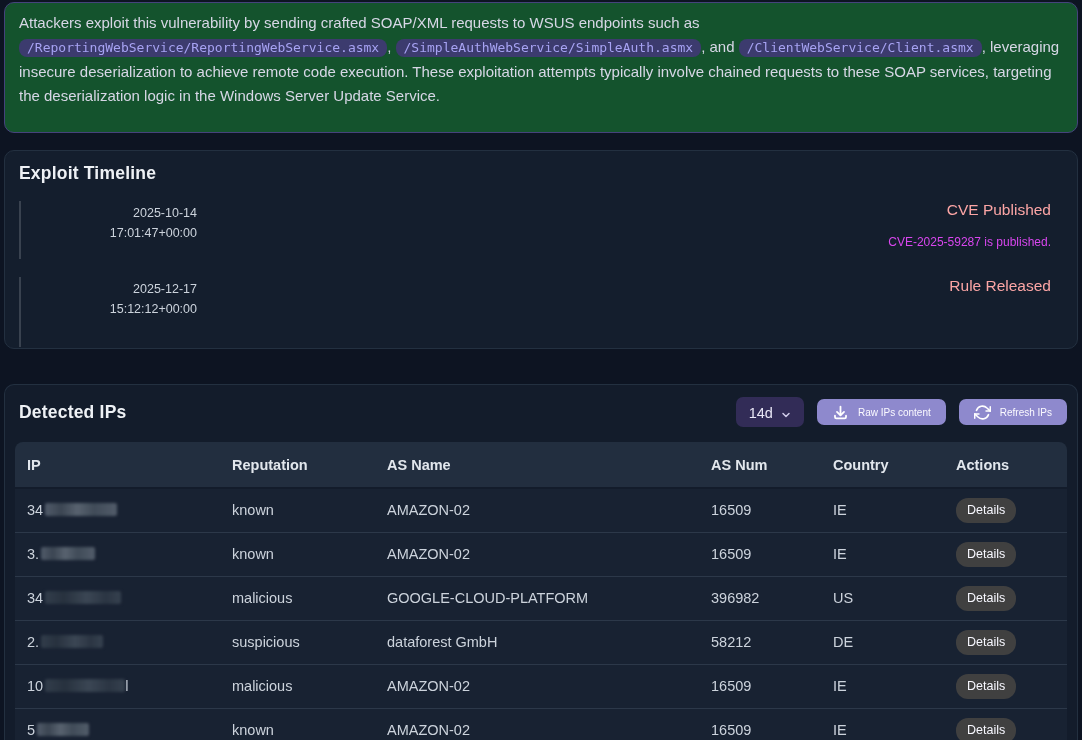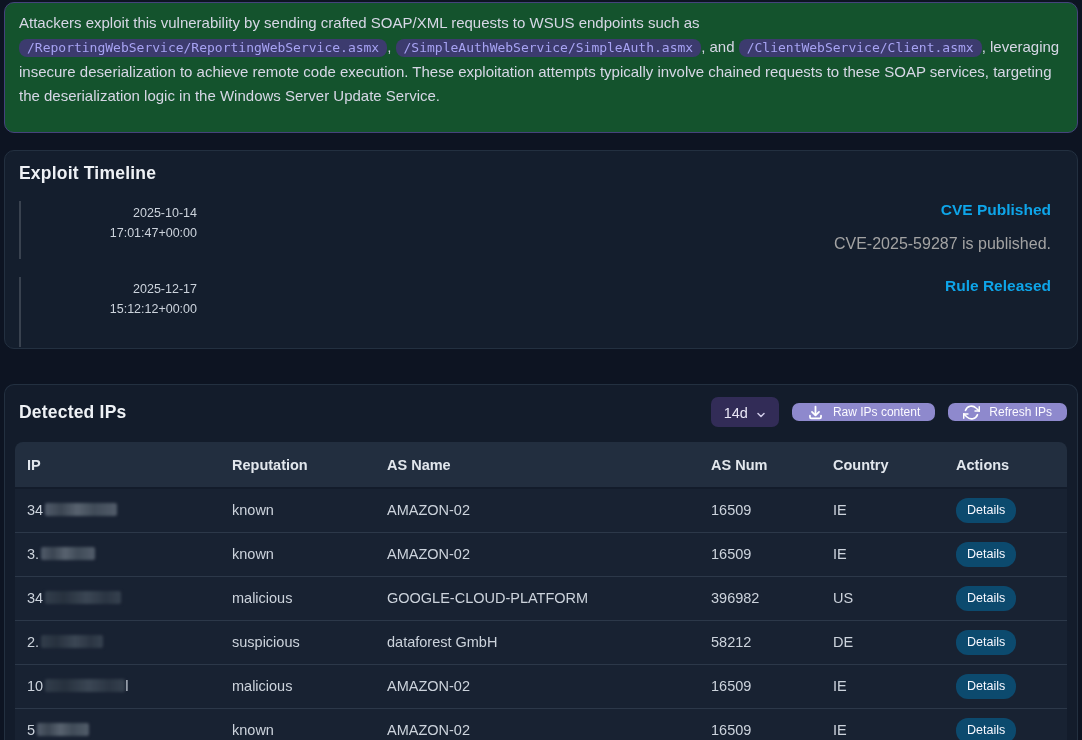--- a/index.html
+++ b/index.html
@@ -63,25 +63,25 @@
     width:161px;
     flex:none;
     font-size:12.5px;
     line-height:20px;
     color:#ccd3dc;
     padding-top:2px;
   }
   .tl-body { flex:1; }
   .tl-title {
     font-size:15.5px;
-    font-weight:bold;
-    color:#0ea5e9;
+    font-weight:normal;
+    color:#fca5a5;
     margin-bottom:16px;
   }
-  .tl-desc { font-size:16px; color:#a3a3a3; }
+  .tl-desc { font-size:12px; color:#d946ef; }
   .tl-event.ev2 { min-height:70px; margin-bottom:0; }
   .tl-event.ev1 { min-height:58px; }
 
   
   .ips-card {
     margin-top:35px;
     height:600px;
     background:#131c2b;
     border:1px solid #233040;
     border-bottom:none;
@@ -103,25 +103,25 @@
     font-size:14.5px;
     border-radius:7px;
     padding:5px 12px 6px 13px;
     height:30px;
     cursor:pointer;
   }
   .btn-purple {
     display:flex; align-items:center; gap:9px;
     background:#8e89cd;
     color:#fbfaff;
-    font-size:12px;
+    font-size:10px;
     border:none;
     border-radius:7px;
     padding:0 15px;
-    height:18px;
+    height:26px;
     cursor:pointer;
     font-family:inherit;
   }
   .btn-purple svg, .period-select svg { display:block; }
 
   
   table.ip-table {
     width:100%;
     border-collapse:collapse;
     table-layout:fixed;
@@ -156,21 +156,21 @@
     border-radius:2px;
     vertical-align:-1px;
     margin-left:2px;
     background:linear-gradient(90deg,#515b6a 0%,#3b4552 22%,#58626f 45%,#404b58 68%,#525c6a 100%);
     filter:blur(1.6px);
   }
   .redact.dark {
     background:linear-gradient(90deg,#323d4b 0%,#27313e 25%,#3b4654 55%,#2b3543 80%,#36414f 100%);
   }
   .details-btn {
-    background:#0c4a6e;
+    background:#404040;
     color:#f8f8ff;
     font-size:12.5px;
     font-family:inherit;
     border:none;
     border-radius:12px;
     padding:5px 11px 6px 11px;
     cursor:pointer;
     text-align:center;
   }
 </style>

